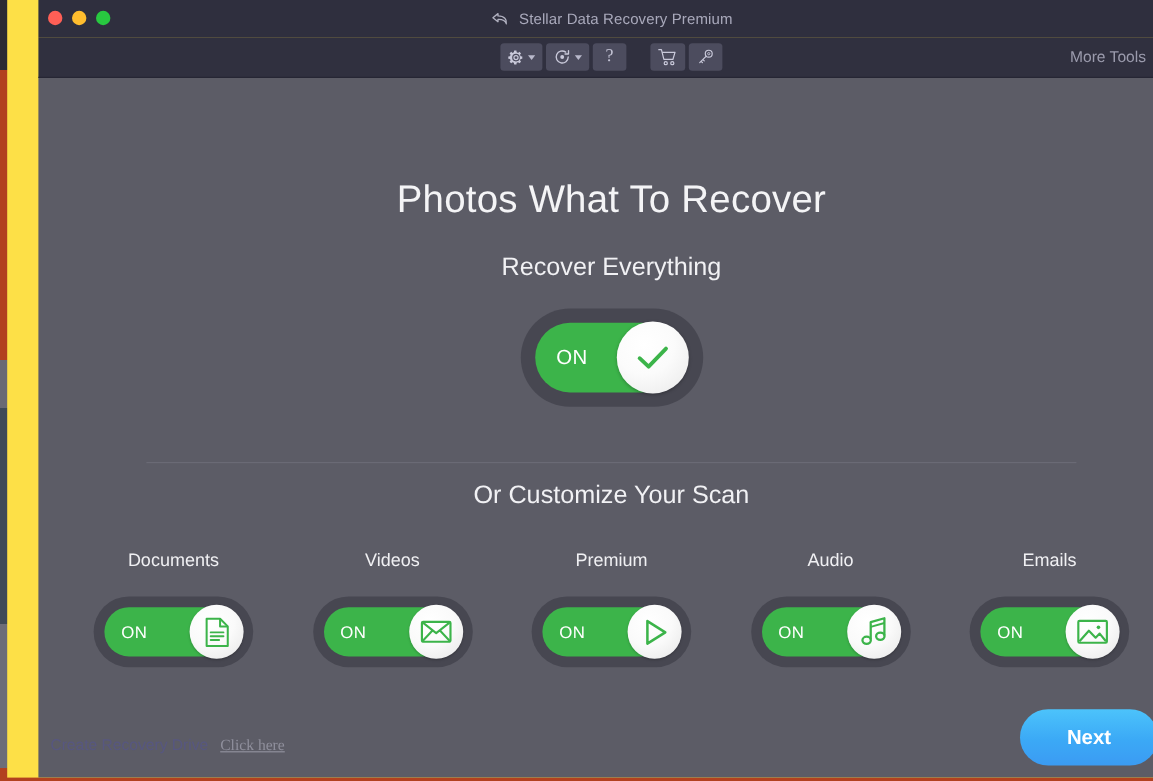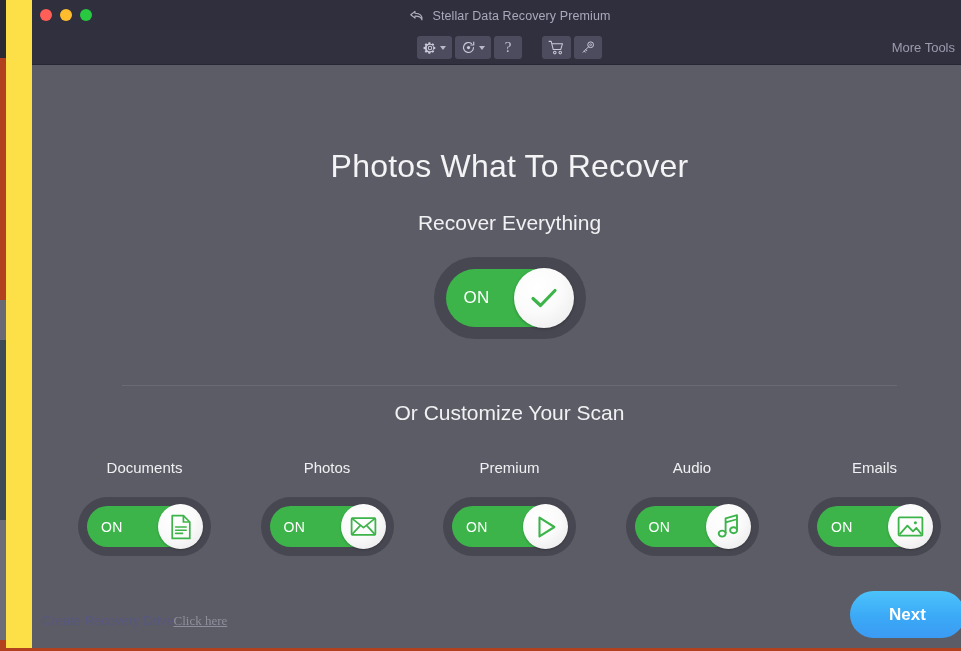--- a/index.html
+++ b/index.html
@@ -294,20 +294,21 @@
     justify-content: center;
   }
 
   
   #footer-left {
     position: absolute;
     left: 10px;
     bottom: 20px;
     display: flex;
     align-items: baseline;
+    gap: 10px;
   }
   #create-recovery-drive-label {
     color: #575780;
     font-size: 13px;
   }
   #click-here-link {
     color: #8f8f9c;
     font-size: 13px;
     text-decoration: underline;
     cursor: pointer;
@@ -432,21 +433,21 @@
             <svg width="24" height="26" viewBox="0 0 24 26">
               <path d="M3.2 1.6 H14.4 L20.8 8.0 V24.4 H3.2 Z" fill="none" stroke="#3cb44a" stroke-width="1.7" stroke-linejoin="round"></path>
               <path d="M14.4 1.6 V8.0 H20.8" fill="none" stroke="#3cb44a" stroke-width="1.7" stroke-linejoin="round"></path>
               <path d="M6.6 13.0 H17.2 M6.6 16.2 H17.2 M6.6 19.4 H13.6" fill="none" stroke="#3cb44a" stroke-width="1.6" stroke-linecap="round"></path>
             </svg>
           </div>
         </div>
       </div>
 
       <div class="category">
-        <span class="category-label">Photos</span>
+        <span class="category-label">Videos</span>
         <div class="cat-toggle">
           <div class="pill"></div>
           <span class="pill-text">ON</span>
           <div class="knob">
             <svg width="27" height="21" viewBox="0 0 27 21">
               <rect x="1.6" y="2.2" width="23.8" height="16.6" rx="1" fill="none" stroke="#3cb44a" stroke-width="1.8"></rect>
               <path d="M1.6 2.2 L13.5 11.6 L25.4 2.2 M1.6 18.8 L10.2 9.6 M25.4 18.8 L16.8 9.6" fill="none" stroke="#3cb44a" stroke-width="1.7" stroke-linejoin="round"></path>
             </svg>
           </div>
         </div>

